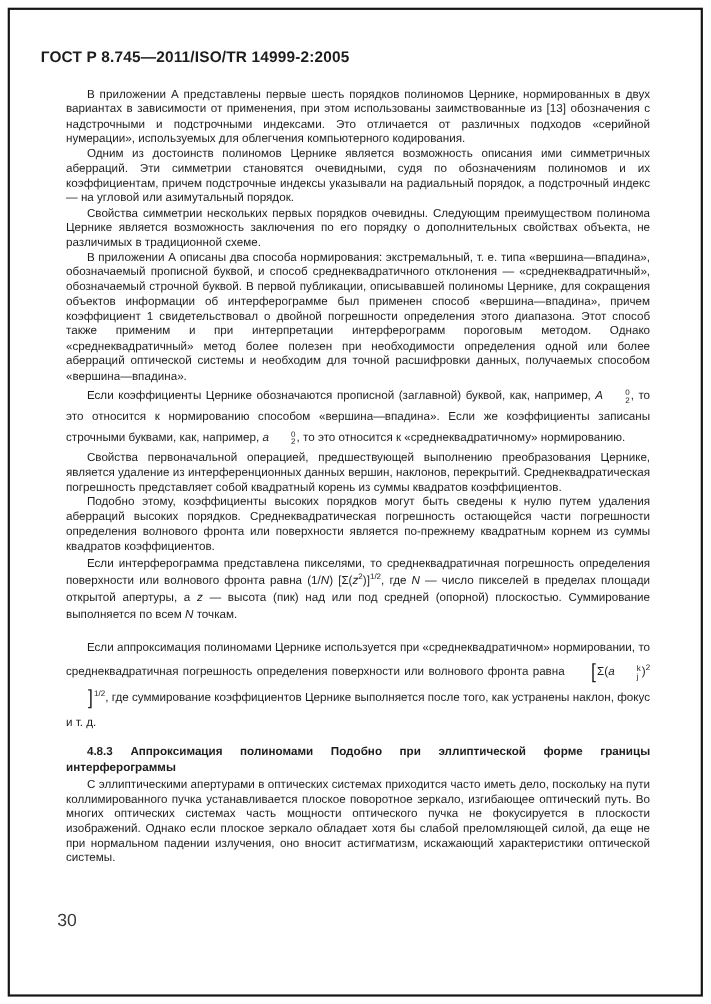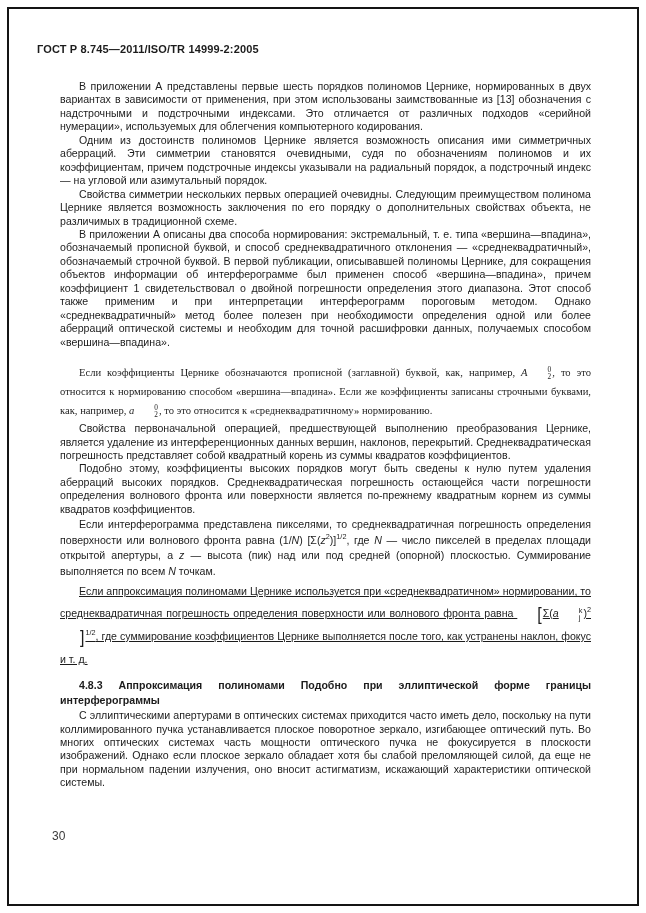--- a/index.html
+++ b/index.html
@@ -13,40 +13,40 @@
   }
   .page-border {
     position: absolute;
     left: 7px; top: 7px; right: 7px; bottom: 7px;
     border: 2px solid #141414;
     pointer-events: none;
   }
   .doc-header {
     position: absolute;
     left: 37px; top: 43px;
-    font-size: 11px;
+    font-size: 14px;
     font-weight: bold;
     letter-spacing: 0.15px;
     white-space: nowrap;
   }
   .content {
     position: absolute;
     left: 60px; top: 80px;
     width: 531px;
   }
   .content p {
     margin: 0;
     font-size: 10.6px;
     line-height: 13.45px;
     text-align: justify;
     text-indent: 19px;
   }
   .content p.lh15 { line-height: 15.5px; margin-top: 1px; }
-  .content p.lh19 { line-height: 19px; margin-top: 14px; margin-bottom: 2px; font-family: Liberation Serif, serif; }
-  .content p.lh21 { line-height: 22px; margin-top: 1px; text-decoration: underline; }
+  .content p.lh19 { line-height: 19px; margin-top: 2px; margin-bottom: 2px; }
+  .content p.lh21 { line-height: 22px; margin-top: 11px; }
   .section-heading {
     margin: 8px 0 2px 0;
     font-size: 10.6px;
     line-height: 14.5px;
     font-weight: bold;
     text-align: justify;
     text-indent: 19px;
     word-spacing: 5px;
   }
   sup, sub { font-size: 7.3px; line-height: 0; }
@@ -62,35 +62,35 @@
   .br {
     display: inline-block;
     font-size: 16px;
     vertical-align: -0.12em;
     transform: scaleY(1.15);
     margin: 0 1px;
   }
   .page-number {
     position: absolute;
     left: 52px; top: 829px;
-    font-size: 12px;
+    font-size: 16px;
     color: #3a3a3a;
   }
 </style>
 </head>
 <body>
 
 <div class="page-border"></div>
 
 <div class="doc-header">ГОСТ Р 8.745—2011/ISO/TR 14999-2:2005</div>
 
 <div class="content">
   <p>В приложении А представлены первые шесть порядков полиномов Цернике, нормированных в двух вариантах в зависимости от применения, при этом использованы заимствованные из [13] обозначения с надстрочными и подстрочными индексами. Это отличается от различных подходов «серийной нумерации», используемых для облегчения компьютерного кодирования.</p>
   <p>Одним из достоинств полиномов Цернике является возможность описания ими симметричных аберраций. Эти симметрии становятся очевидными, судя по обозначениям полиномов и их коэффициентам, причем подстрочные индексы указывали на радиальный порядок, а подстрочный индекс — на угловой или азимутальный порядок.</p>
-  <p>Свойства симметрии нескольких первых операцией очевидны. Следующим преимуществом полинома Цернике является возможность заключения по его порядку о дополнительных свойствах объекта, не различимых в традиционной схеме.</p>
+  <p>Свойства симметрии нескольких первых порядков очевидны. Следующим преимуществом полинома Цернике является возможность заключения по его порядку о дополнительных свойствах объекта, не различимых в традиционной схеме.</p>
   <p>В приложении А описаны два способа нормирования: экстремальный, т. е. типа «вершина—впадина», обозначаемый прописной буквой, и способ среднеквадратичного отклонения — «среднеквадратичный», обозначаемый строчной буквой. В первой публикации, описывавшей полиномы Цернике, для сокращения объектов информации об интерферограмме был применен способ «вершина—впадина», причем коэффициент 1 свидетельствовал о двойной погрешности определения этого диапазона. Этот способ также применим и при интерпретации интерферограмм пороговым методом. Однако «среднеквадратичный» метод более полезен при необходимости определения одной или более аберраций оптической системы и необходим для точной расшифровки данных, получаемых способом «вершина—впадина».</p>
   <p class="lh19">Если коэффициенты Цернике обозначаются прописной (заглавной) буквой, как, например, <i>A</i><span class="stk"><span>0</span><span>2</span></span>, то это относится к нормированию способом «вершина—впадина». Если же коэффициенты записаны строчными буквами, как, например, <i>a</i><span class="stk"><span>0</span><span>2</span></span>, то это относится к «среднеквадратичному» нормированию.</p>
   <p>Свойства первоначальной операцией, предшествующей выполнению преобразования Цернике, является удаление из интерференционных данных вершин, наклонов, перекрытий. Среднеквадратическая погрешность представляет собой квадратный корень из суммы квадратов коэффициентов.</p>
   <p>Подобно этому, коэффициенты высоких порядков могут быть сведены к нулю путем удаления аберраций высоких порядков. Среднеквадратическая погрешность остающейся части погрешности определения волнового фронта или поверхности является по-прежнему квадратным корнем из суммы квадратов коэффициентов.</p>
   <p class="lh15">Если интерферограмма представлена пикселями, то среднеквадратичная погрешность определения поверхности или волнового фронта равна (1/<i>N</i>) [Σ(<i>z</i><sup>2</sup>)]<sup>1/2</sup>, где <i>N</i> — число пикселей в пределах площади открытой апертуры, а <i>z</i> — высота (пик) над или под средней (опорной) плоскостью. Суммирование выполняется по всем <i>N</i> точкам.</p>
   <p class="lh21">Если аппроксимация полиномами Цернике используется при «среднеквадратичном» нормировании, то среднеквадратичная погрешность определения поверхности или волнового фронта равна <span class="br">[</span>Σ(<i>a</i><span class="stk"><span>k</span><span>j</span></span>)<sup>2</sup><span class="br">]</span><sup>1/2</sup>, где суммирование коэффициентов Цернике выполняется после того, как устранены наклон, фокус и т. д.</p>
   <div class="section-heading">4.8.3 Аппроксимация полиномами Подобно при эллиптической форме границы интерферограммы</div>
   <p>С эллиптическими апертурами в оптических системах приходится часто иметь дело, поскольку на пути коллимированного пучка устанавливается плоское поворотное зеркало, изгибающее оптический путь. Во многих оптических системах часть мощности оптического пучка не фокусируется в плоскости изображений. Однако если плоское зеркало обладает хотя бы слабой преломляющей силой, да еще не при нормальном падении излучения, оно вносит астигматизм, искажающий характеристики оптической системы.</p>
 </div>
 

